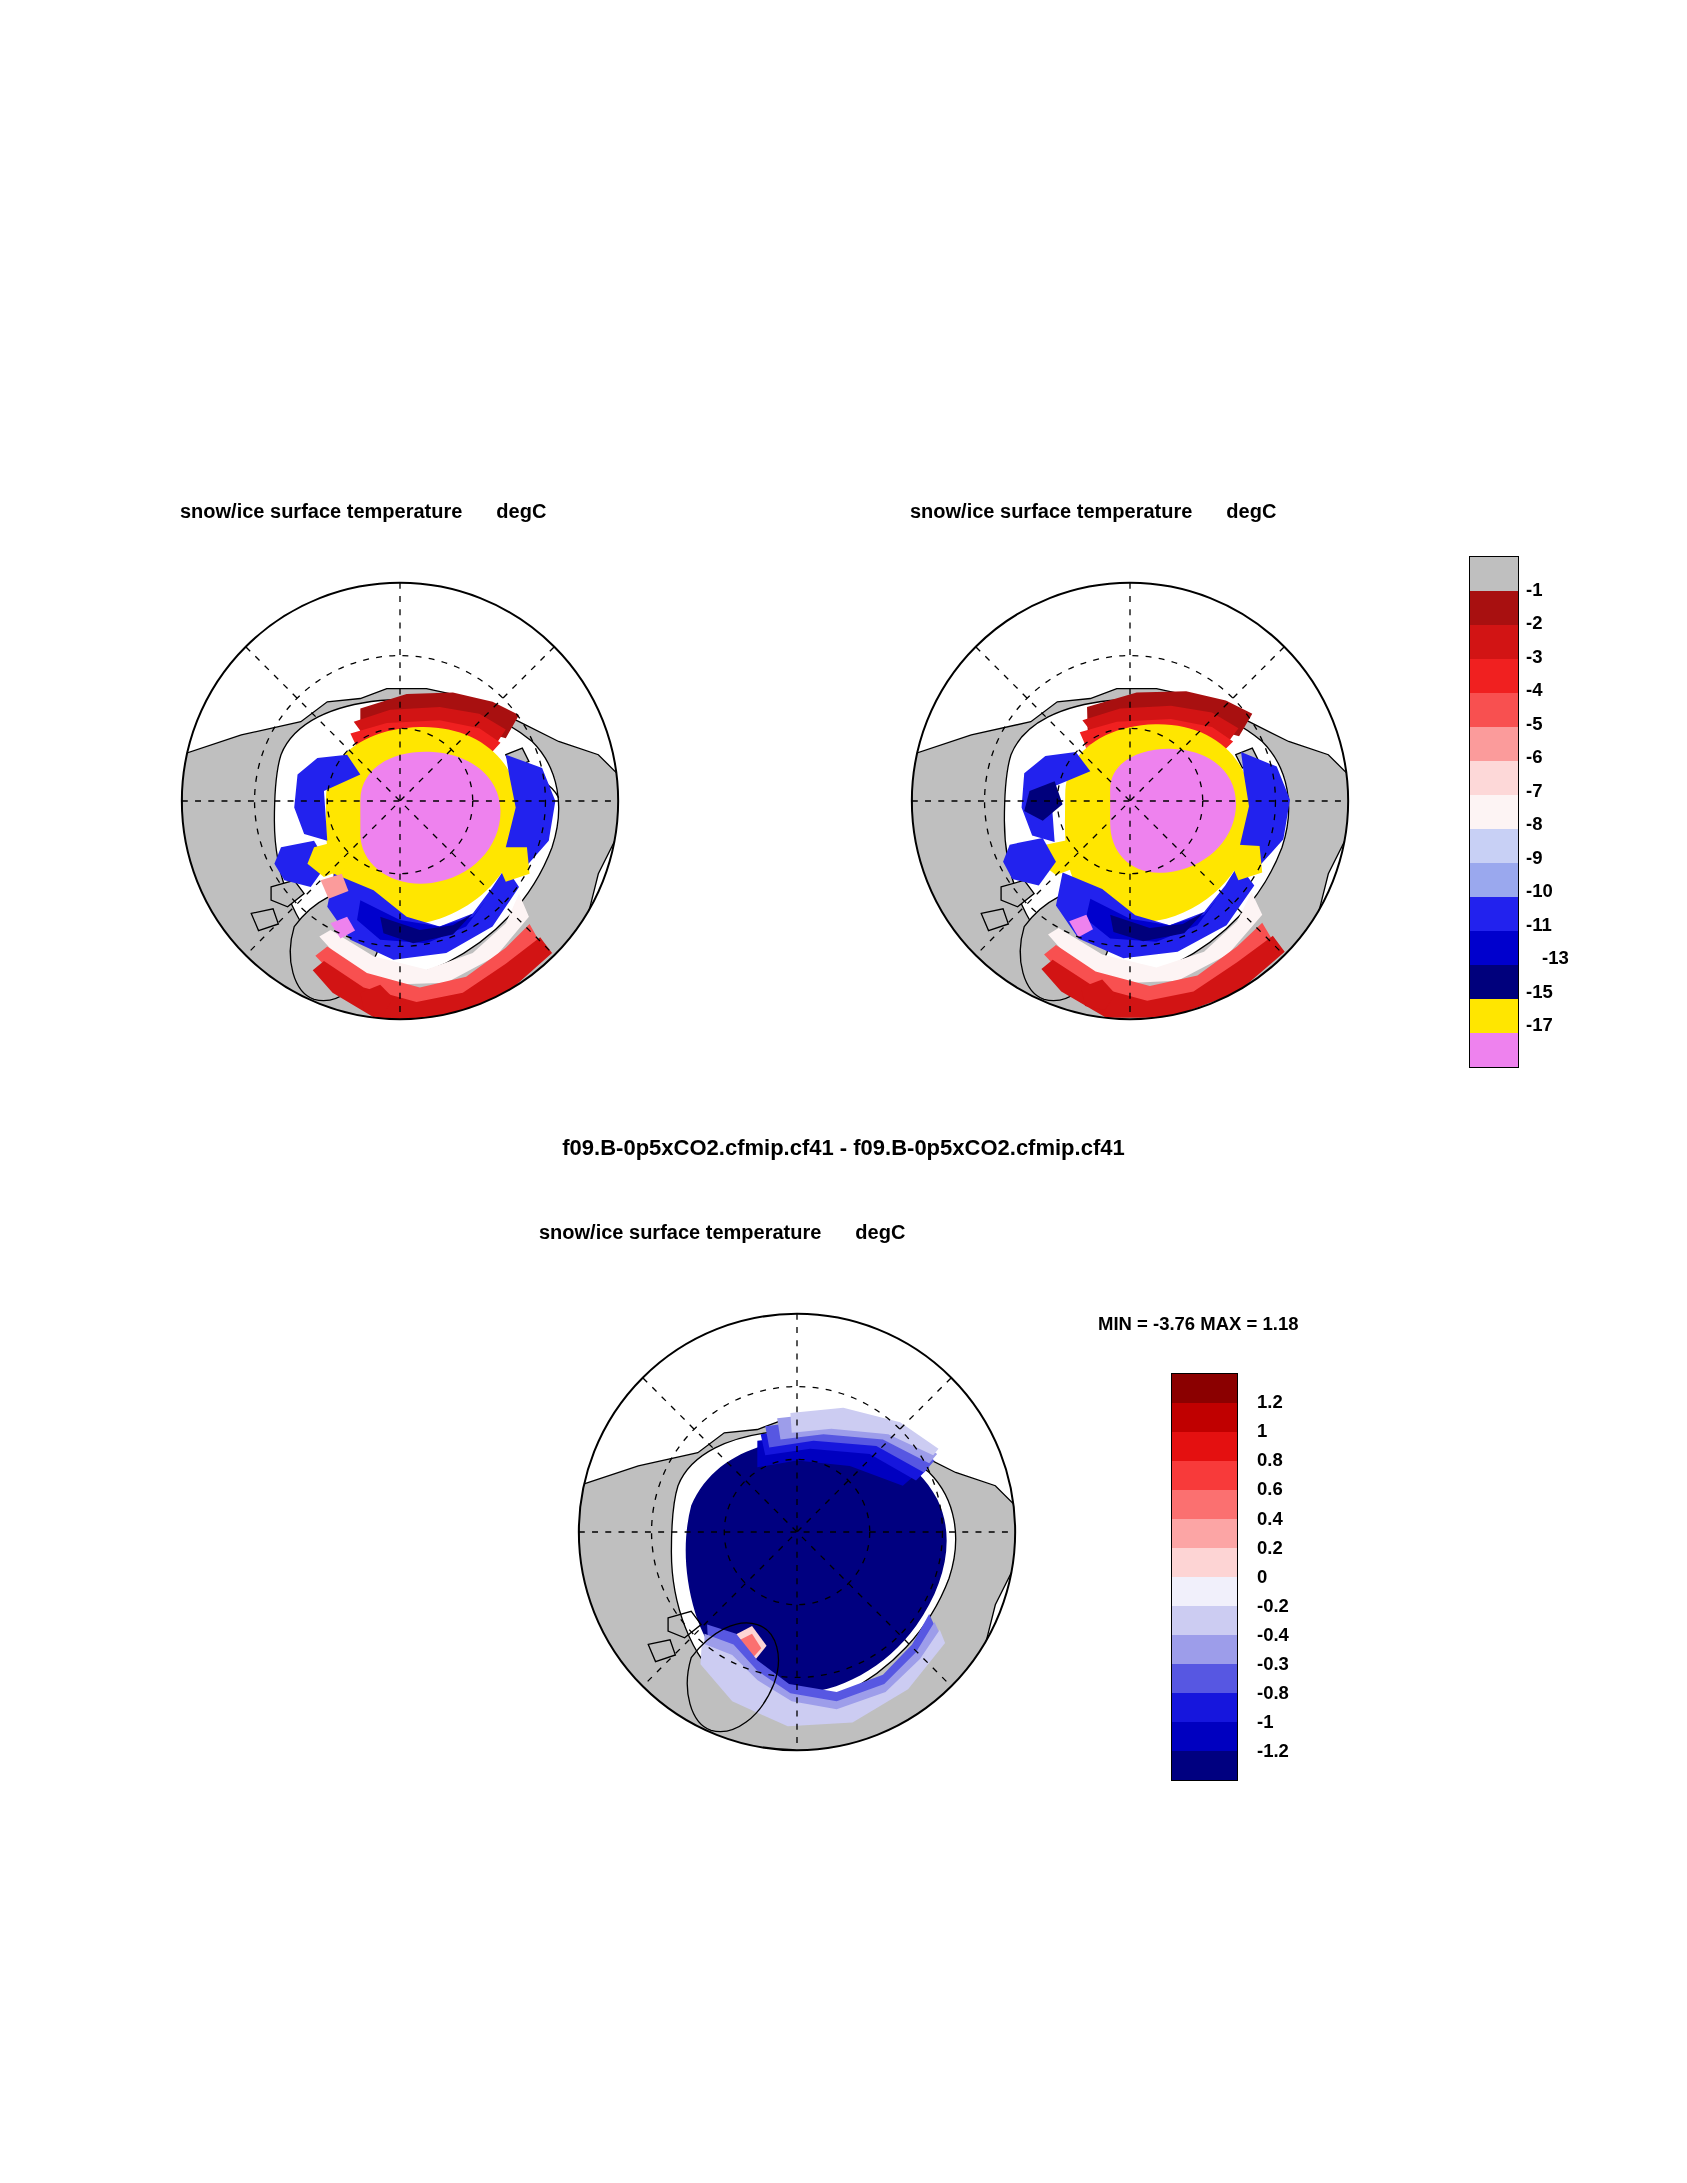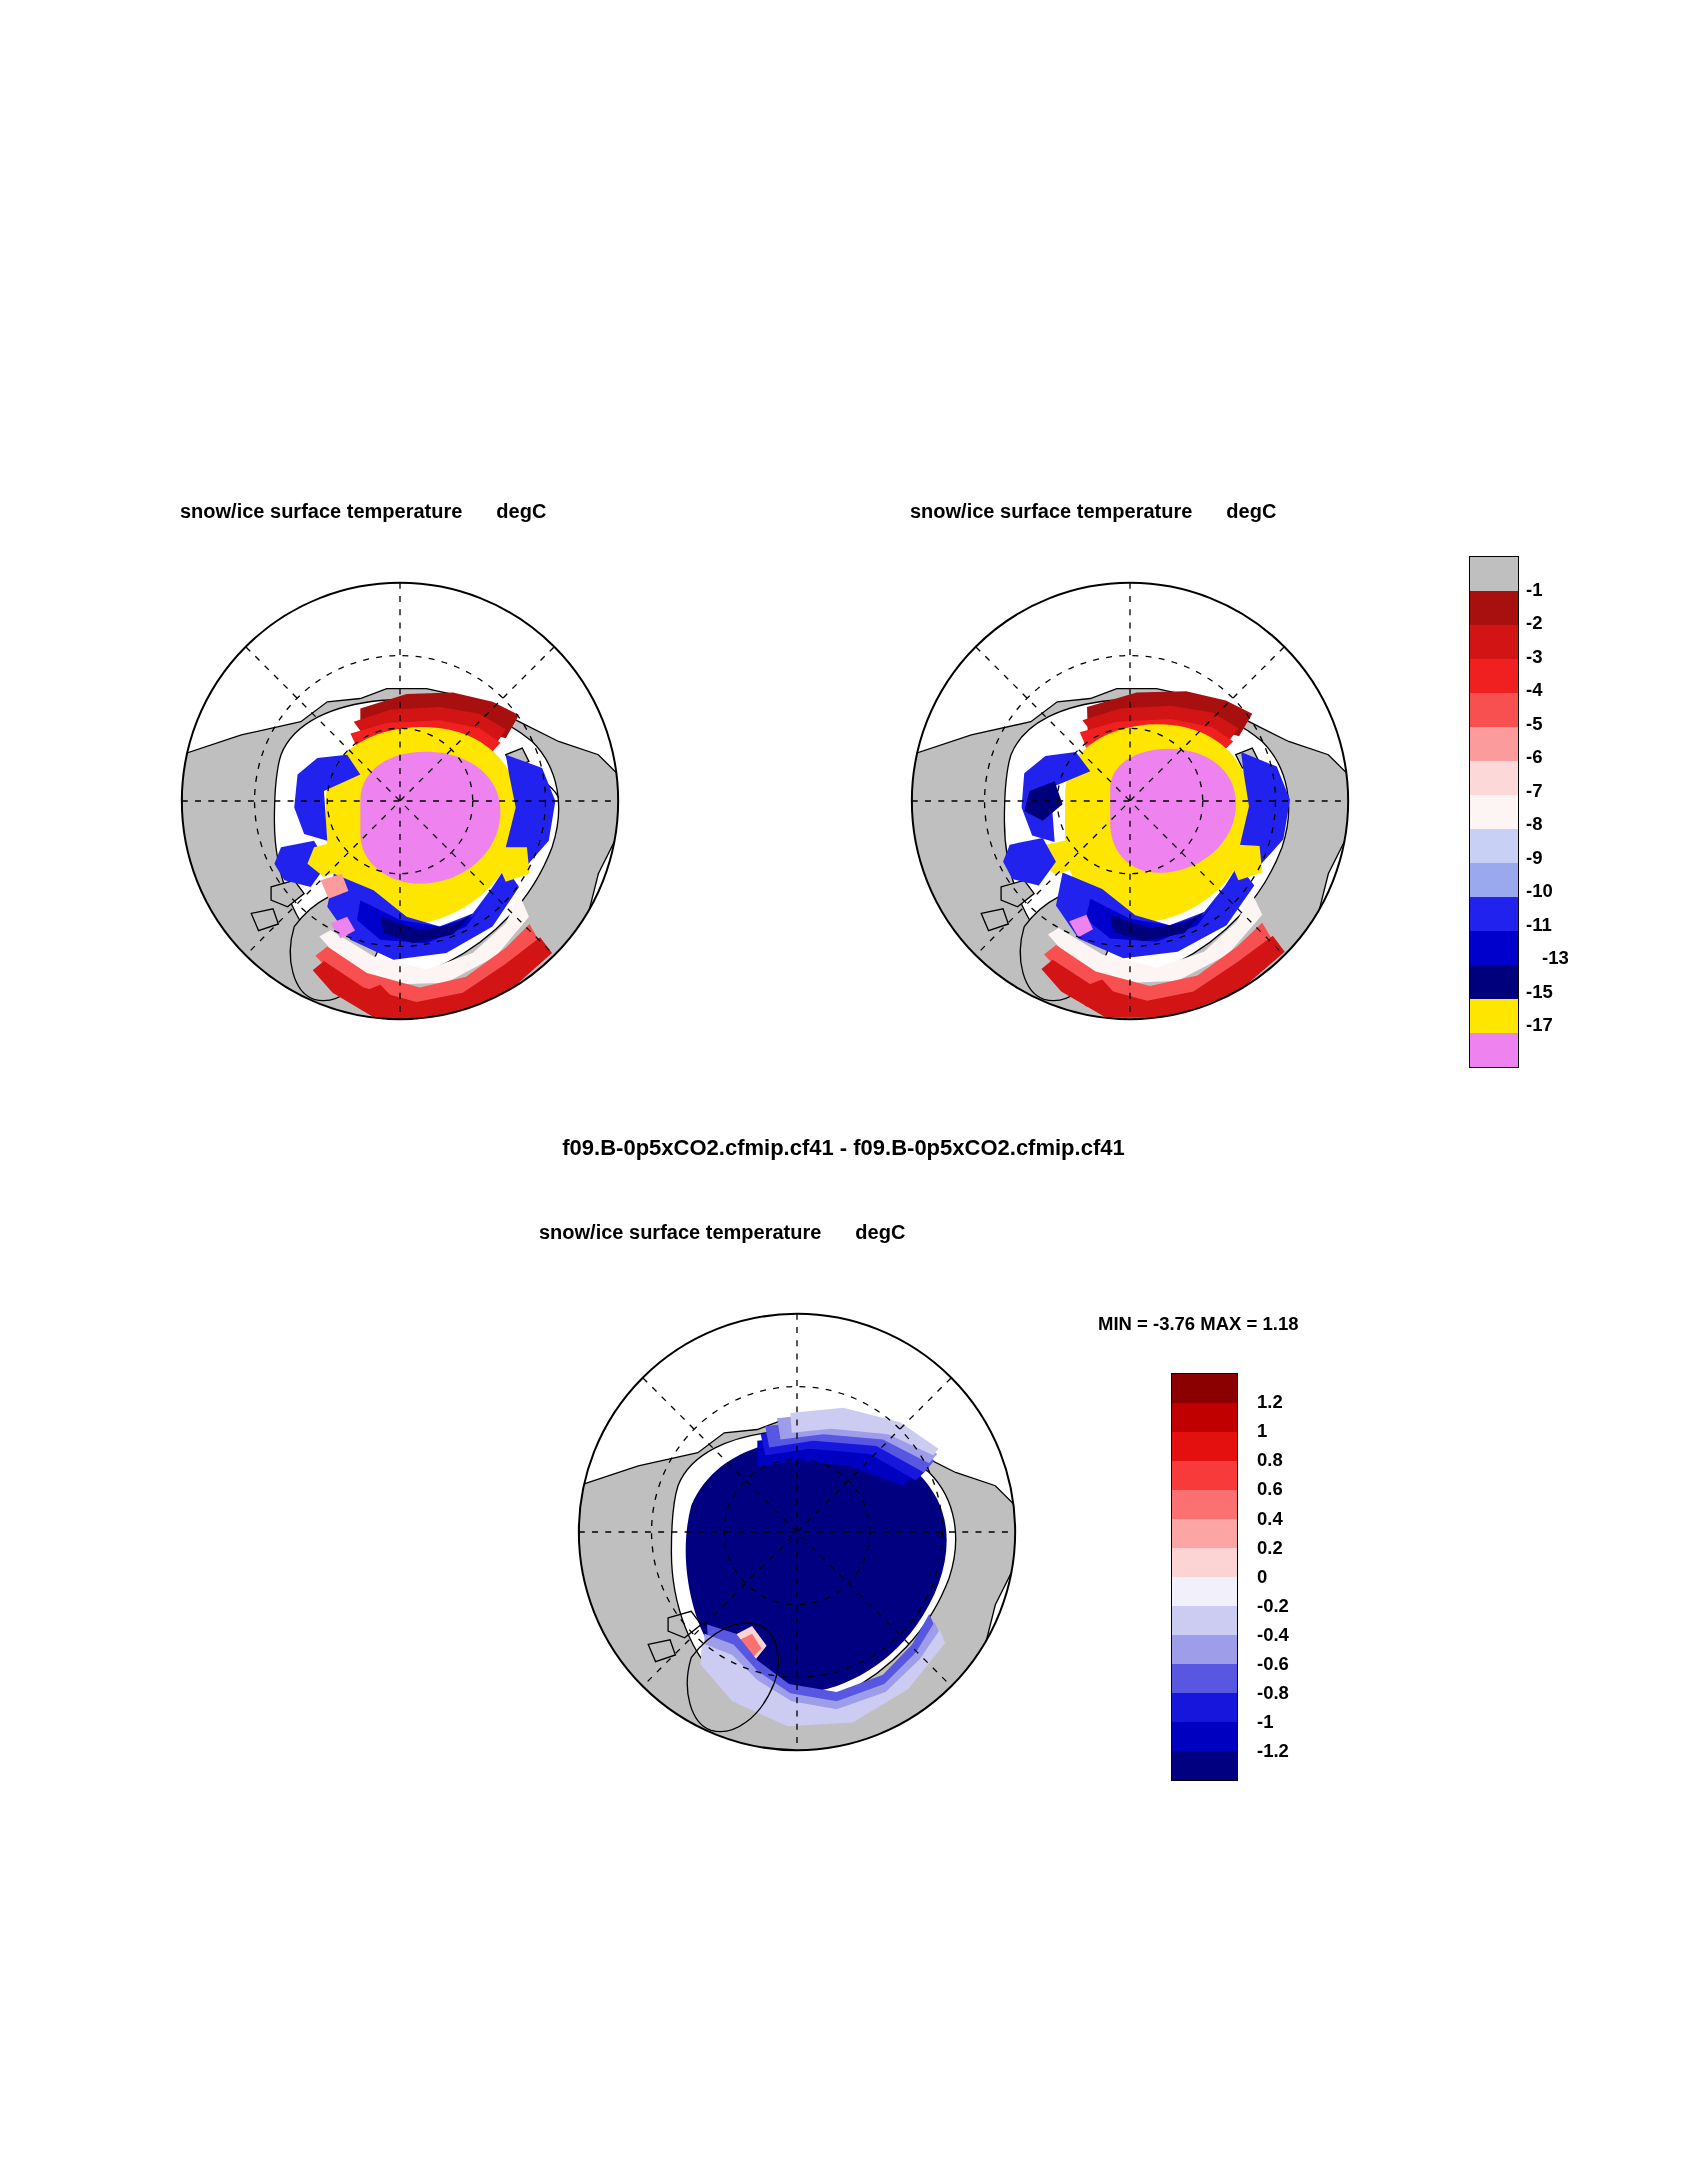--- a/index.html
+++ b/index.html
@@ -357,21 +357,21 @@
     <div class="labels" id="cbar-diff-labels" style="left:86px;">
         <div class="lbl" style="top: 29px;">1.2</div>
         <div class="lbl" style="top: 58px;">1</div>
         <div class="lbl" style="top: 87px;">0.8</div>
         <div class="lbl" style="top: 116px;">0.6</div>
         <div class="lbl" style="top: 146px;">0.4</div>
         <div class="lbl" style="top: 175px; text-align: center;">0.2</div>
         <div class="lbl" style="top: 204px;">0</div>
         <div class="lbl" style="top: 233px;">-0.2</div>
         <div class="lbl" style="top: 262px;">-0.4</div>
-        <div class="lbl" style="top: 291px;">-0.6</div>
+        <div class="lbl" style="top: 291px;">-0.3</div>
         <div class="lbl" style="top: 320px;">-0.8</div>
         <div class="lbl" style="top: 349px;">-1</div>
         <div class="lbl" style="top: 378px;">-1.2</div>
       </div>
   </div>
 
 </div>
 
 
 </body></html>

